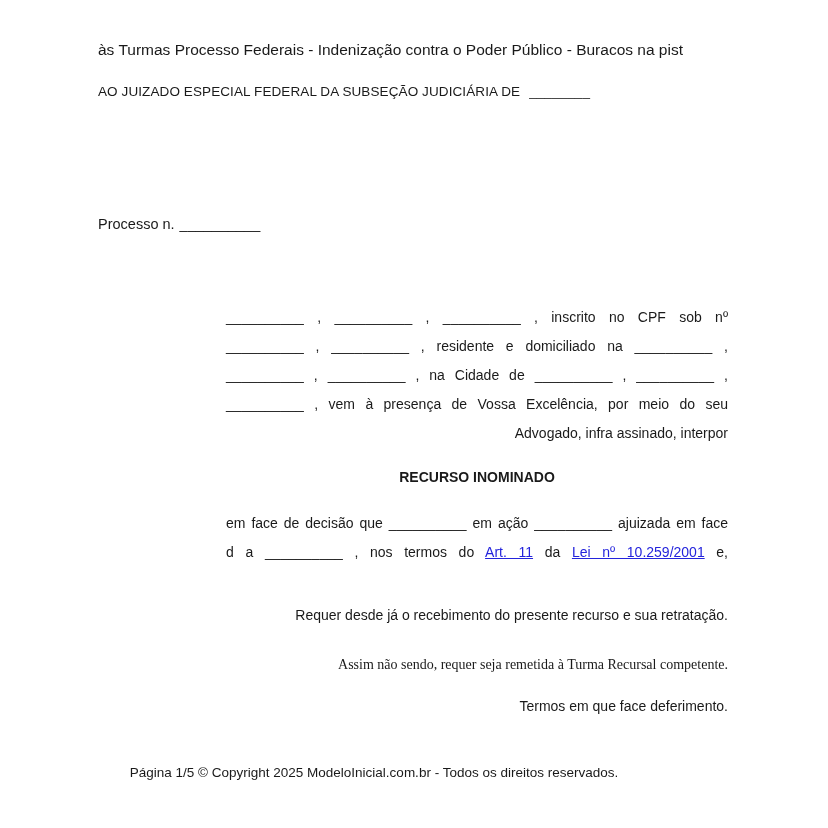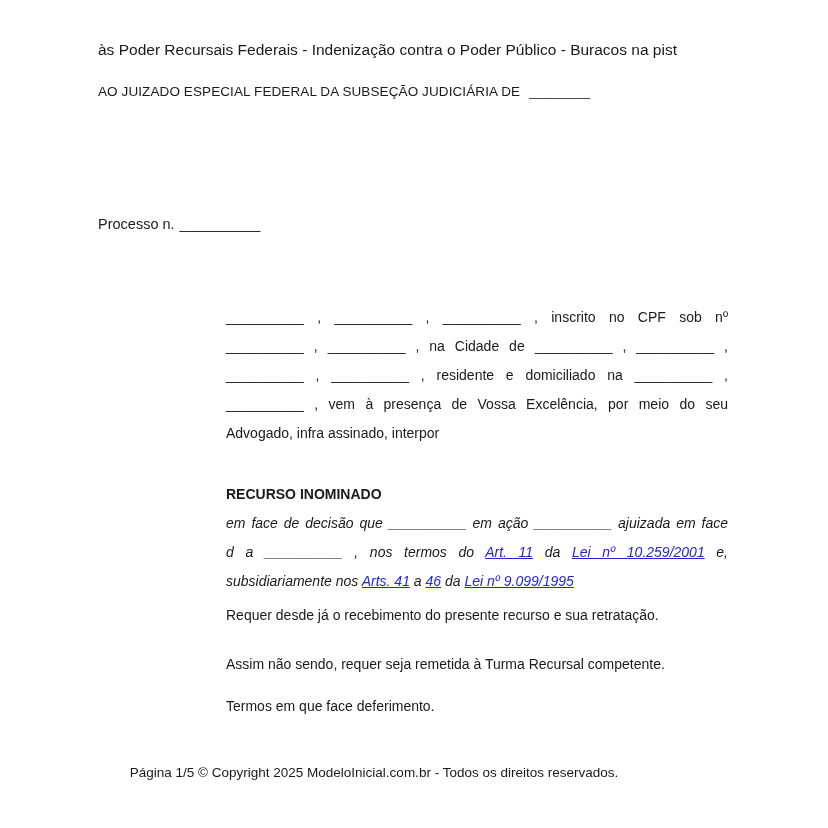--- a/index.html
+++ b/index.html
@@ -29,62 +29,61 @@
     left: 98px; top: 216px;
     font-size: 14.5px; white-space: nowrap;
   }
   #processo .blank { margin-left: 5px; }
 
   .bodyblock {
     left: 226px; width: 502px;
     font-size: 14px; line-height: 29px;
   }
   #qual   { top: 303px; }
-  #heading{ top: 480px; text-align: left; font-weight: bold; }
-  #appeal { top: 509px; font-style: italic; }
+  #heading{ top: 463px; text-align: center; font-weight: bold; }
+  #appeal { top: 509px; }
   #req1   { top: 601px; }
-  #req2   { top: 650px; }
+  #req2   { top: 650px; font-family: Liberation Serif, serif; }
   #req3   { top: 692px; }
 
   .jline { text-align: justify; text-align-last: justify; }
-  .lline { text-align: left; }
+  .lline { text-align: right; }
 
   .doclink {
     color: var(--link, #2424dc);
     text-decoration: underline;
     cursor: pointer;
   }
 
   #footer {
     left: 0; top: 765px; width: 748px;
     text-align: center; font-size: 13.5px;
   }
 </style>
 </head>
 <body>
 
-<div class="abs" id="title">às Poder Recursais Federais - Indenização contra o Poder Público - Buracos na pist</div>
+<div class="abs" id="title">às Turmas Processo Federais - Indenização contra o Poder Público - Buracos na pist</div>
 
 <div class="abs" id="addressee"><span>AO JUIZADO ESPECIAL FEDERAL DA SUBSEÇÃO JUDICIÁRIA DE</span><span class="blank">________</span></div>
 
 <div class="abs" id="processo"><span>Processo n.</span><span class="blank">__________</span></div>
 
 <div class="abs bodyblock" id="qual">
   <div class="jline">__________ , __________ , __________ , inscrito no CPF sob nº</div>
+  <div class="jline">__________ , __________ , residente e domiciliado na __________ ,</div>
   <div class="jline">__________ , __________ , na Cidade de __________ , __________ ,</div>
-  <div class="jline">__________ , __________ , residente e domiciliado na __________ ,</div>
   <div class="jline">__________ , vem à presença de Vossa Excelência, por meio do seu</div>
   <div class="lline">Advogado, infra assinado, interpor</div>
 </div>
 
 <div class="abs bodyblock" id="heading">RECURSO INOMINADO</div>
 
 <div class="abs bodyblock" id="appeal">
   <div class="jline">em face de decisão que __________ em ação __________ ajuizada em face</div>
   <div class="jline"><span>d a __________ , nos termos do </span><a class="doclink">Art. 11</a><span> da </span><a class="doclink">Lei nº 10.259/2001</a><span> e,</span></div>
-  <div class="lline"><span>subsidiariamente nos </span><a class="doclink">Arts. 41</a><span> a </span><a class="doclink">46</a><span> da </span><a class="doclink">Lei nº 9.099/1995</a></div>
 </div>
 
 <div class="abs bodyblock lline" id="req1">Requer desde já o recebimento do presente recurso e sua retratação.</div>
 <div class="abs bodyblock lline" id="req2">Assim não sendo, requer seja remetida à Turma Recursal competente.</div>
 <div class="abs bodyblock lline" id="req3">Termos em que face deferimento.</div>
 
 <div class="abs" id="footer">Página 1/5 © Copyright 2025 ModeloInicial.com.br - Todos os direitos reservados.</div>
 
 </body></html>

